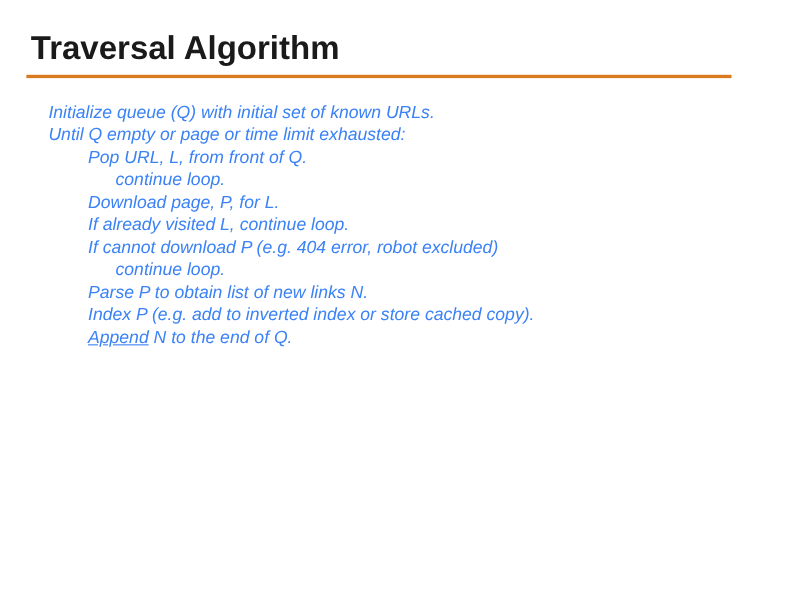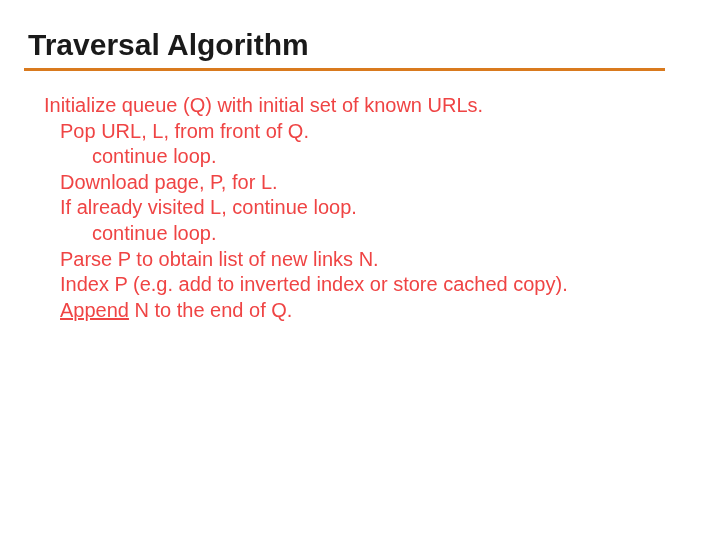--- a/index.html
+++ b/index.html
@@ -22,40 +22,43 @@
     font-weight: bold;
     color: #1a1a1a;
     margin: 0 0 6px 4px;
   }
   .rule {
     height: 3px;
     background: #d97a1e; 
     margin: 4px 0 22px 0;
   }
   .body {
-    font-size: 20px;
+    font-size: 16px;
     line-height: 1.28;
-    color: #ef4444;
+    color: #3b82f6;
     padding-left: 20px;
+    font-style: italic;
   }
   .l0 { margin-left: 0; }
-  .l1 { margin-left: 16px; }
-  .l2 { margin-left: 48px; }
+  .l1 { margin-left: 36px; }
+  .l2 { margin-left: 61px; }
   .u { text-decoration: underline; }
 </style>
 </head>
 <body>
 
 <div class="slide">
   <div class="title">Traversal Algorithm</div>
   <div class="rule"></div>
   <div class="body">
     <div class="l0">Initialize queue (Q) with initial set of known URLs.</div>
+    <div class="l0">Until Q empty or page or time limit exhausted:</div>
     <div class="l1">Pop URL, L, from front of Q.</div>
     <div class="l2">continue loop.</div>
     <div class="l1">Download page, P, for L.</div>
     <div class="l1">If already visited L, continue loop.</div>
+    <div class="l1">If cannot download P (e.g. 404 error, robot excluded)</div>
     <div class="l2">continue loop.</div>
     <div class="l1">Parse P to obtain list of new links N.</div>
     <div class="l1">Index P (e.g. add to inverted index or store cached copy).</div>
     <div class="l1"><span class="u">Append</span><span> N to the end of Q.</span></div>
   </div>
 </div>
 
 </body></html>

